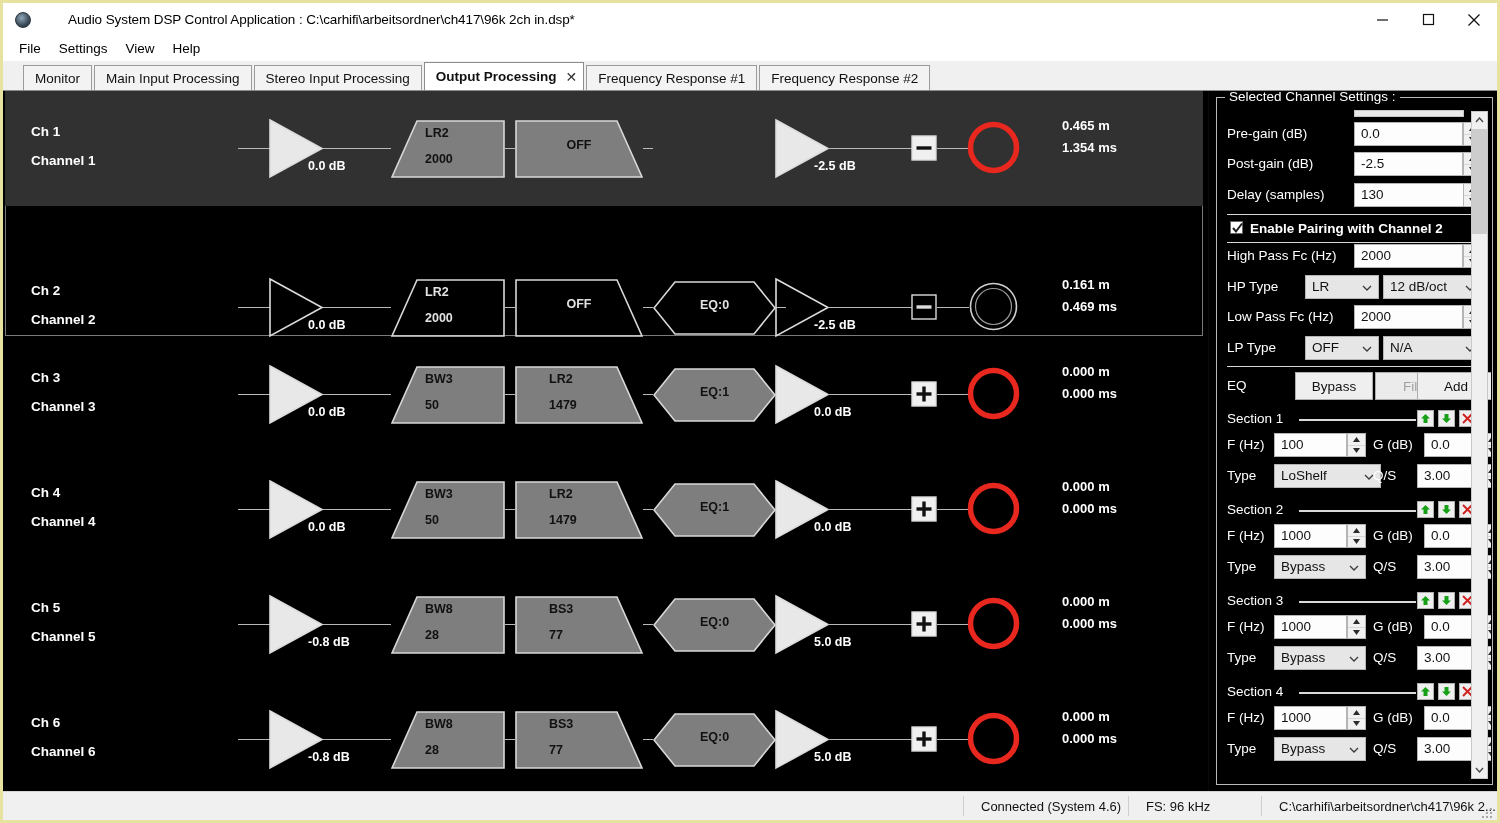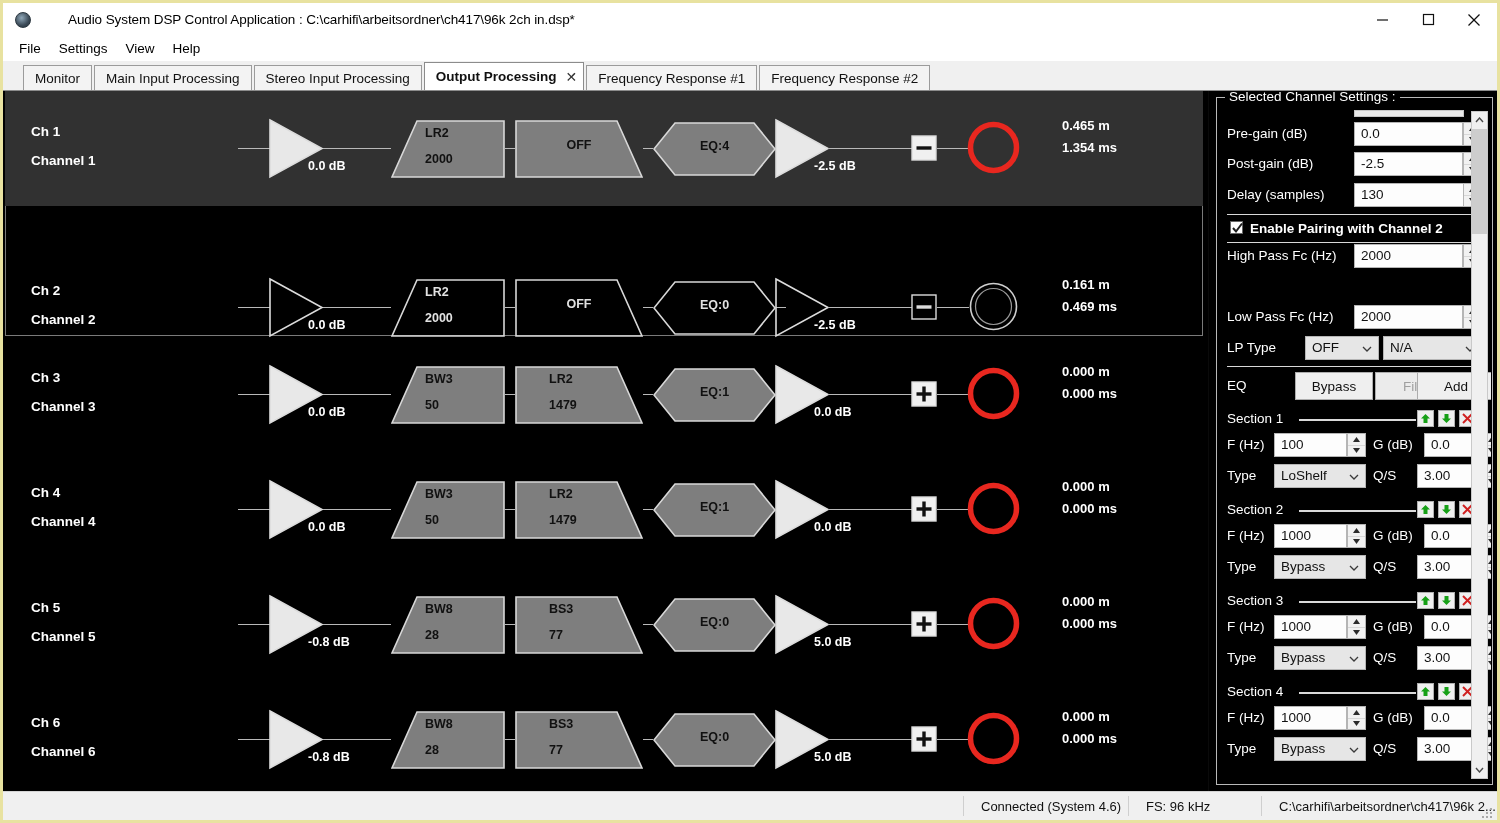--- a/index.html
+++ b/index.html
@@ -310,26 +310,20 @@
               <div class="ft2" style="color: rgb(17, 17, 17);">2000</div>
             </div>
             <div class="wire" style="left: 267px; width: 10px;"></div>
             <div class="filt" style="left: 277px; width: 128px; height: 58px;">
               <svg width="128" height="58" viewBox="0 0 128 58">
                 <polygon points="1,1 102,1 127,57 1,57" fill="#7e7e7e" stroke="#d8d8d8" stroke-width="1.6"></polygon>
               </svg>
               <div class="ftc" style="color: rgb(17, 17, 17);">OFF</div>
             </div>
             <div class="wire" style="left: 405px; width: 10px;"></div>
-            <div class="eqblk" style="left: 415px; width: 123px; height: 54px;">
-              <svg width="123" height="54" viewBox="0 0 123 54">
-                <polygon points="22,1 101,1 122,27 101,53 22,53 1,27" fill="#7e7e7e" stroke="#d8d8d8" stroke-width="1.6"></polygon>
-              </svg>
-              <div class="eqlabel" style="color: rgb(17, 17, 17);">EQ:4</div>
-            </div>
             <div class="wire" style="left: 538px; width: 10px;"></div>
             <div class="amp" style="left: 537px;">
               <svg width="56" height="62" viewBox="0 0 56 62">
                 <polygon points="1,2 53,30.5 1,59" fill="#e8e8e8" stroke="#dcdcdc" stroke-width="1.6"></polygon>
               </svg>
               <div class="amplabel">-2.5 dB</div>
             </div>
             <div class="wire" style="left: 590px; width: 84px;"></div>
             <div class="polbtn" style="left: 673px;"><svg width="26" height="26" viewBox="0 0 26 26">
                 <rect x="1" y="1" width="24" height="24" fill="#f0f0f0" stroke="#dcdcdc" stroke-width="1.4"></rect>
@@ -708,20 +702,35 @@
                   </svg>
                 </div>
               <div class="sp">
                   <svg width="7" height="5" viewBox="0 0 7 5">
                     <polygon points="3.5,5 0,0 7,0" fill="#2b2b2b"></polygon>
                   </svg>
                 </div>
             </div>
           </div>
 
+          <div class="prow" style="top:167px;width:245px;">
+            <span class="plabel" style="left:0;top:0;">HP Type</span>
+            <div class="combo" style="left:78px;top:0;width:74px;">
+              <span>LR</span>
+              <span class="carat"><svg width="10" height="6" viewBox="0 0 10 6">
+                    <polyline points="1,1 5,5 9,1" fill="none" stroke="#3a3a3a" stroke-width="1.3"></polyline>
+                  </svg></span>
+            </div>
+            <div class="combo" style="left:156px;top:0;width:99px;">
+              <span>12 dB/oct</span>
+              <span class="carat"><svg width="10" height="6" viewBox="0 0 10 6">
+                    <polyline points="1,1 5,5 9,1" fill="none" stroke="#3a3a3a" stroke-width="1.3"></polyline>
+                  </svg></span>
+            </div>
+          </div>
 
           <div class="prow" style="top:197px;width:245px;">
             <span class="plabel" style="left:0;top:0;">Low Pass Fc (Hz)</span>
             <div class="txtfield" style="left:127px;top:0;width:109px;">2000</div>
             <div class="spinner" style="left:236px;top:0;">
               <div class="sp top">
                   <svg width="7" height="5" viewBox="0 0 7 5">
                     <polygon points="3.5,0 7,5 0,5" fill="#2b2b2b"></polygon>
                   </svg>
                 </div>
@@ -805,21 +814,21 @@
                   </div>
                   <div class="sp">
                     <svg width="7" height="5" viewBox="0 0 7 5">
                       <polygon points="3.5,5 0,0 7,0" fill="#2b2b2b"></polygon>
                     </svg>
                   </div>
                 </div>
               </div>
               <div class="prow" style="top: 356px; width: 250px;">
                 <span class="plabel" style="left:0;top:0;">Type</span>
-                <div class="combo" style="left:47px;top:0;width:92px;"><span>LoShelf</span><span class="carat"><svg width="10" height="6" viewBox="0 0 10 6">
+                <div class="combo" style="left:47px;top:0;width:107px;"><span>LoShelf</span><span class="carat"><svg width="10" height="6" viewBox="0 0 10 6">
                       <polyline points="1,1 5,5 9,1" fill="none" stroke="#3a3a3a" stroke-width="1.3"></polyline>
                     </svg></span></div>
                 <span class="plabel" style="left:146px;top:0;">Q/S</span>
                 <div class="txtfield" style="left:190px;top:0;width:65px;">3.00</div>
                 <div class="spinner" style="left:255px;top:0;">
                   <div class="sp top">
                     <svg width="7" height="5" viewBox="0 0 7 5">
                       <polygon points="3.5,0 7,5 0,5" fill="#2b2b2b"></polygon>
                     </svg>
                   </div>

